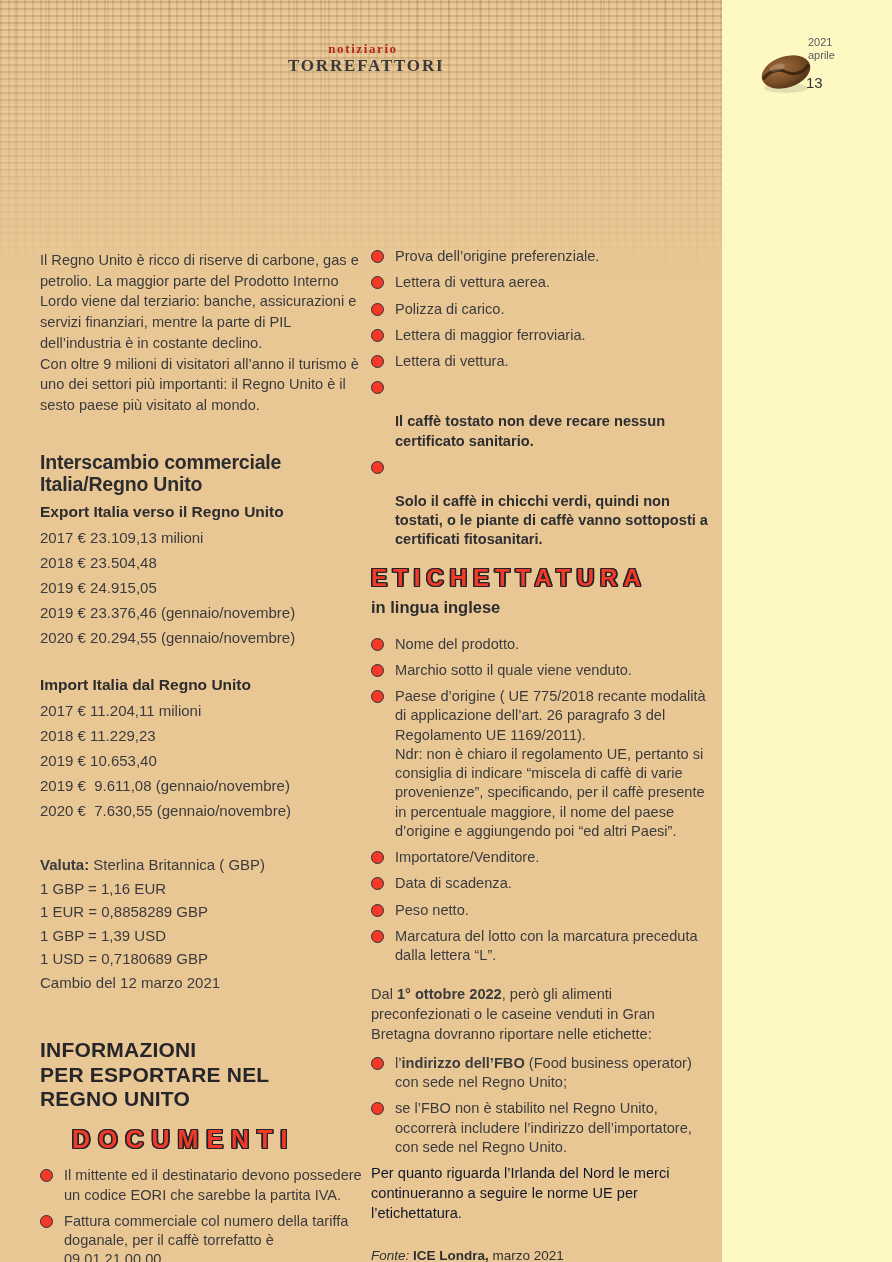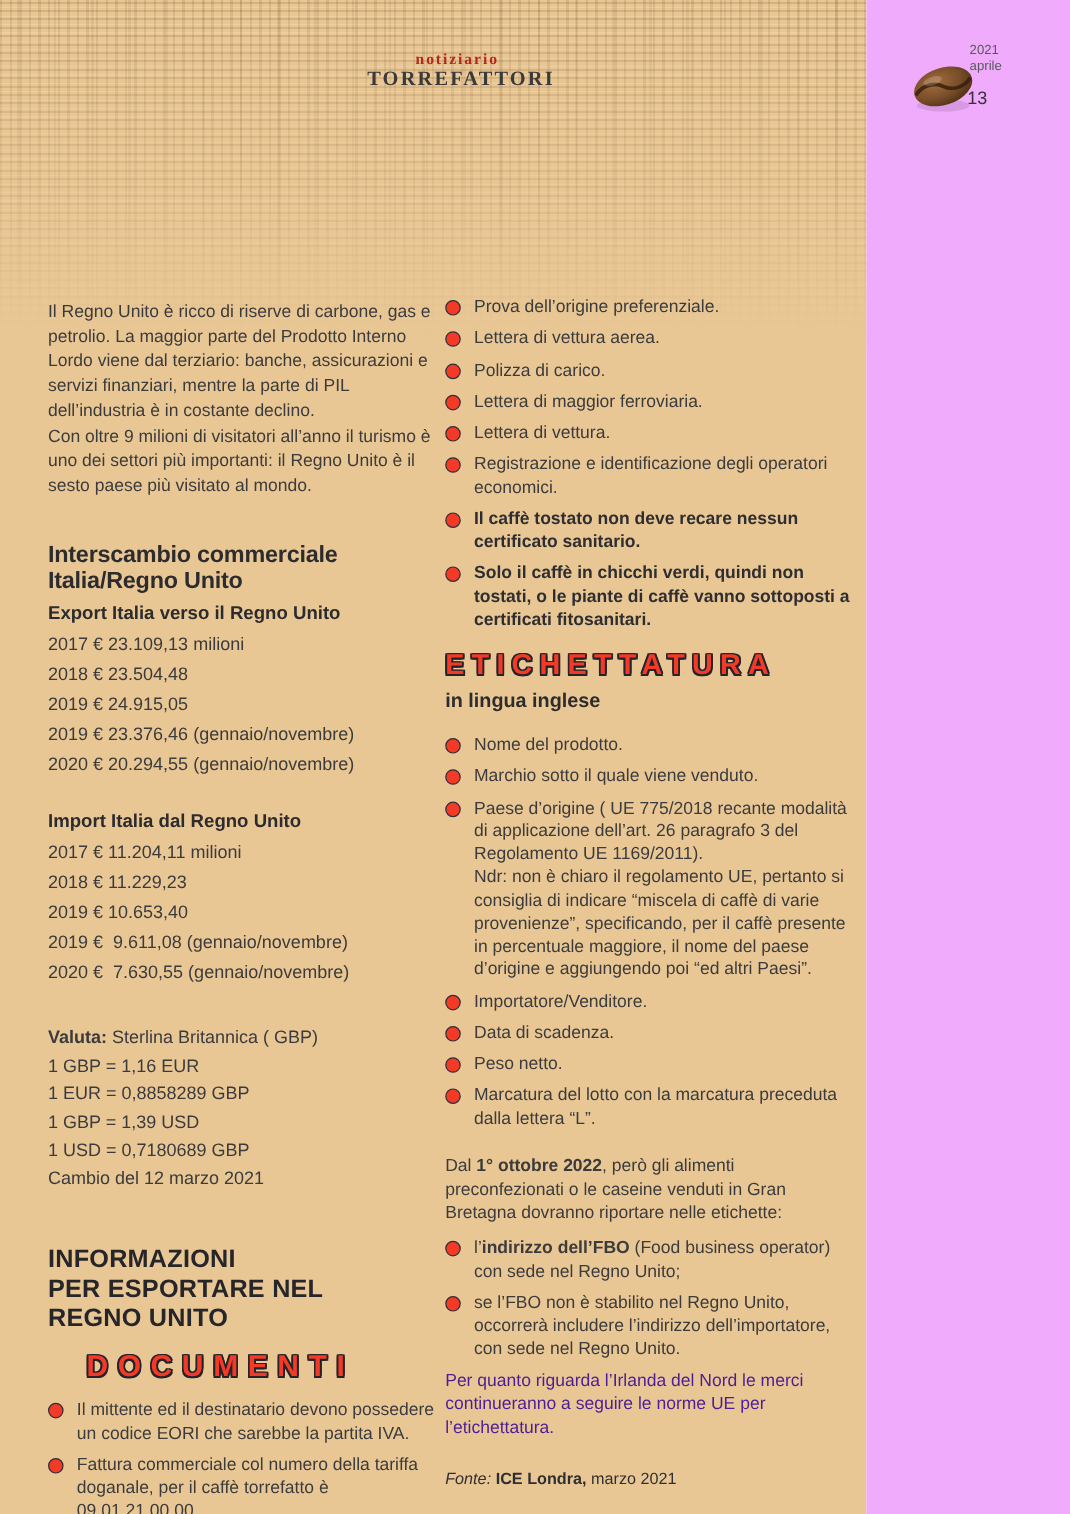--- a/index.html
+++ b/index.html
@@ -19,31 +19,31 @@
       repeating-linear-gradient(0deg, rgba(122,86,42,0.20) 0 1.6px, rgba(0,0,0,0) 1.6px 7px),
       repeating-linear-gradient(90deg, rgba(122,86,42,0.16) 0 2px, rgba(0,0,0,0) 2px 8px),
       repeating-linear-gradient(0deg, rgba(0,0,0,0) 0 3px, rgba(255,240,208,0.22) 3px 4px, rgba(0,0,0,0) 4px 7px),
       repeating-linear-gradient(90deg, rgba(0,0,0,0) 0 14px, rgba(90,60,25,0.10) 14px 16px, rgba(0,0,0,0) 16px 31px);
   }
   .texture::after{
     content:"";position:absolute;inset:0;
     background:linear-gradient(to bottom, rgba(233,199,149,0) 0%, rgba(233,199,149,0.45) 55%, #e9c795 96%);
   }
   
-  .logo{position:absolute;left:306px;top:42px;width:150px;text-align:center;z-index:3;}
+  .logo{position:absolute;left:288px;top:42px;width:150px;text-align:center;z-index:3;}
   .logo-top{
     font-family:"Liberation Serif", serif;font-weight:bold;
     font-size:13px;letter-spacing:1.6px;color:#b3281b;line-height:14px;
   }
   .logo-main{
     font-family:"Liberation Serif", serif;font-weight:bold;
     font-size:17px;letter-spacing:1.8px;color:#3a3a3c;line-height:19px;
   }
   
-  .margin-col{position:absolute;left:722px;top:0;width:170px;height:1262px;background:#f0abfc;}
+  .margin-col{position:absolute;left:722px;top:0;width:170px;height:1262px;background:#fef9c3;}
   .issue{position:absolute;left:86px;top:36px;font-size:11px;line-height:12.5px;color:#59595c;}
   .page-num{position:absolute;left:84px;top:74px;font-size:15px;color:#333336;}
   .bean{position:absolute;left:32px;top:44px;}
   
   .col-left{position:absolute;left:40px;top:250px;width:331px;z-index:2;}
   .col-right{position:absolute;left:371px;top:247px;width:341px;z-index:2;}
   .body-text{margin:0;font-size:14.6px;line-height:1.42;color:#3b3b3d;}
   .section-title{
     margin:36px 0 8px;font-size:19.5px;line-height:1.12;font-weight:bold;
     color:#2c2c2e;white-space:pre-line;letter-spacing:-0.2px;
@@ -69,23 +69,23 @@
   .etichettatura{font-size:24px;letter-spacing:6px;margin-top:14px;}
   .etich-sub{font-size:16.5px;font-weight:bold;color:#2c2c2e;margin-top:6px;}
   .b-list{margin-top:12px;}
   .b-item{display:flex;margin-bottom:7px;}
   .b-dot{
     flex:none;width:13px;height:13px;border-radius:50%;
     background:#f23a26;border:1.8px solid #2e2e3a;box-sizing:border-box;
     margin:3px 11px 0 0;
   }
   .b-text{font-size:14.6px;line-height:1.32;color:#3b3b3d;white-space:pre-line;}
-  .b-item.bold .b-text{font-weight:bold;color:#2e2e31;}
+  .b-item.bold .b-text{font-weight:bold;color:#2e2e31;margin-top:34px;}
   .right-para{font-size:14.6px;line-height:1.36;color:#3b3b3d;margin:20px 0 9px;}
-  .ireland-para{font-size:14.6px;line-height:1.36;color:#4c1d95;margin:4px 0 0;}
+  .ireland-para{font-size:14.6px;line-height:1.36;color:#0f172a;margin:4px 0 0;}
   .fonte{font-size:13.5px;margin-top:24px;color:#2f2f31;}
 </style>
 </head>
 <body>
 
 <div class="panel">
   <div class="texture"></div>
 
   <div class="logo">
     <div class="logo-top">notiziario</div>
@@ -162,24 +162,20 @@
           <span class="b-dot"></span>
           <span class="b-text">Polizza di carico.</span>
         </div>
         <div class="b-item">
           <span class="b-dot"></span>
           <span class="b-text">Lettera di maggior ferroviaria.</span>
         </div>
         <div class="b-item">
           <span class="b-dot"></span>
           <span class="b-text">Lettera di vettura.</span>
-        </div>
-        <div class="b-item">
-          <span class="b-dot"></span>
-          <span class="b-text">Registrazione e identificazione degli operatori economici.</span>
         </div>
         <div class="b-item bold">
           <span class="b-dot"></span>
           <span class="b-text">Il caffè tostato non deve recare nessun certificato sanitario.</span>
         </div>
         <div class="b-item bold">
           <span class="b-dot"></span>
           <span class="b-text">Solo il caffè in chicchi verdi, quindi non tostati, o le piante di caffè vanno sottoposti a certificati fitosanitari.</span>
         </div>
       </div>

